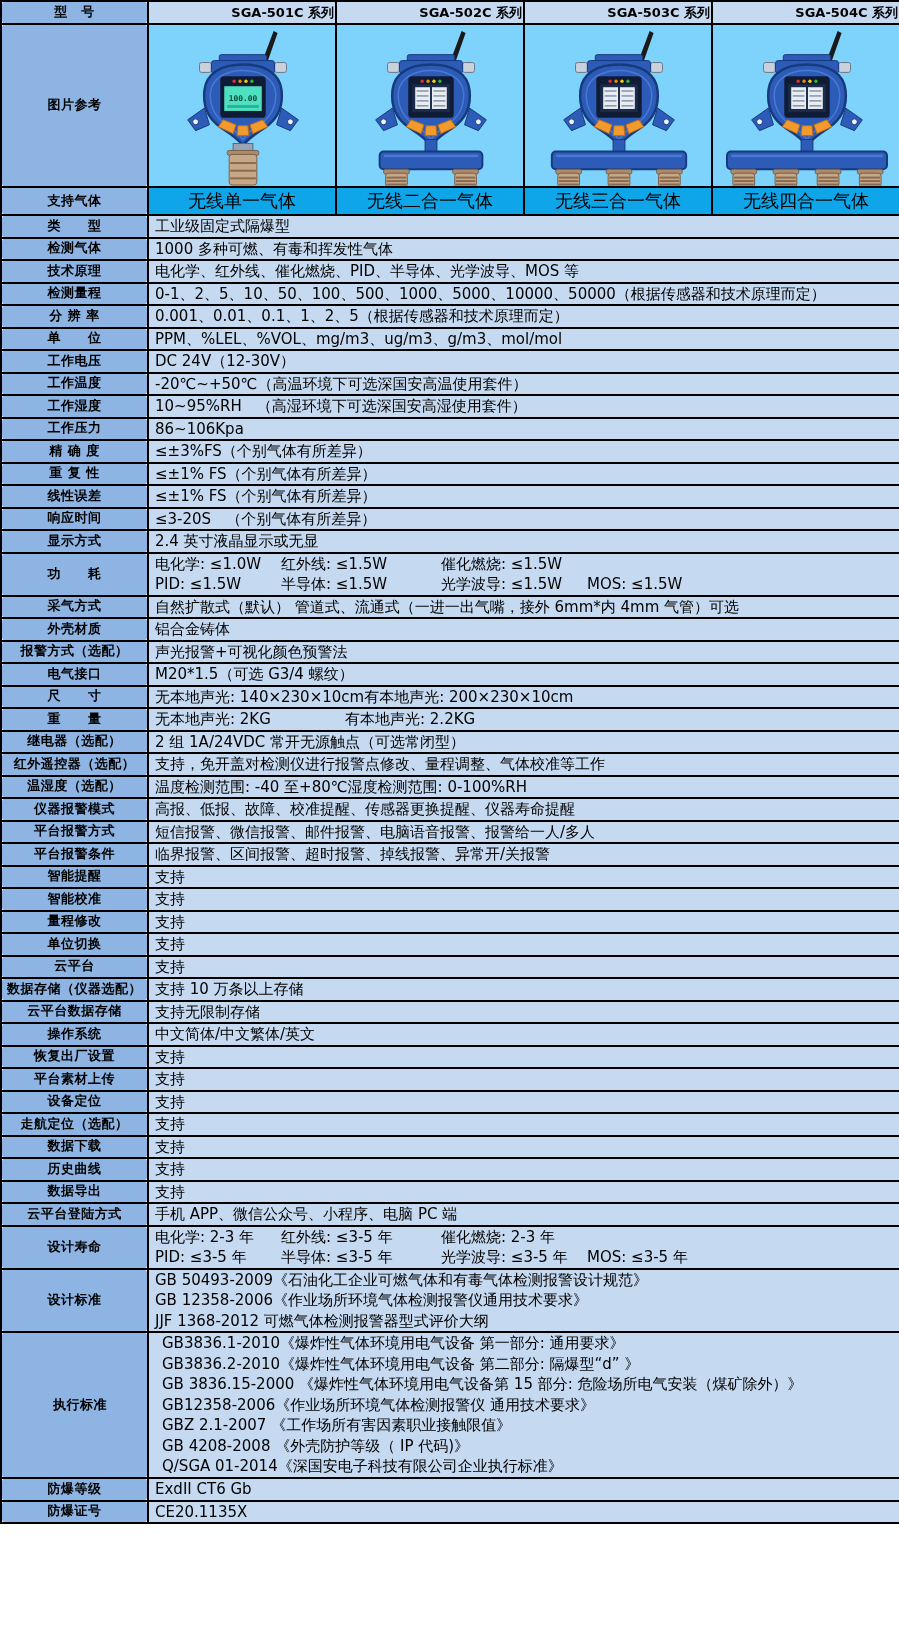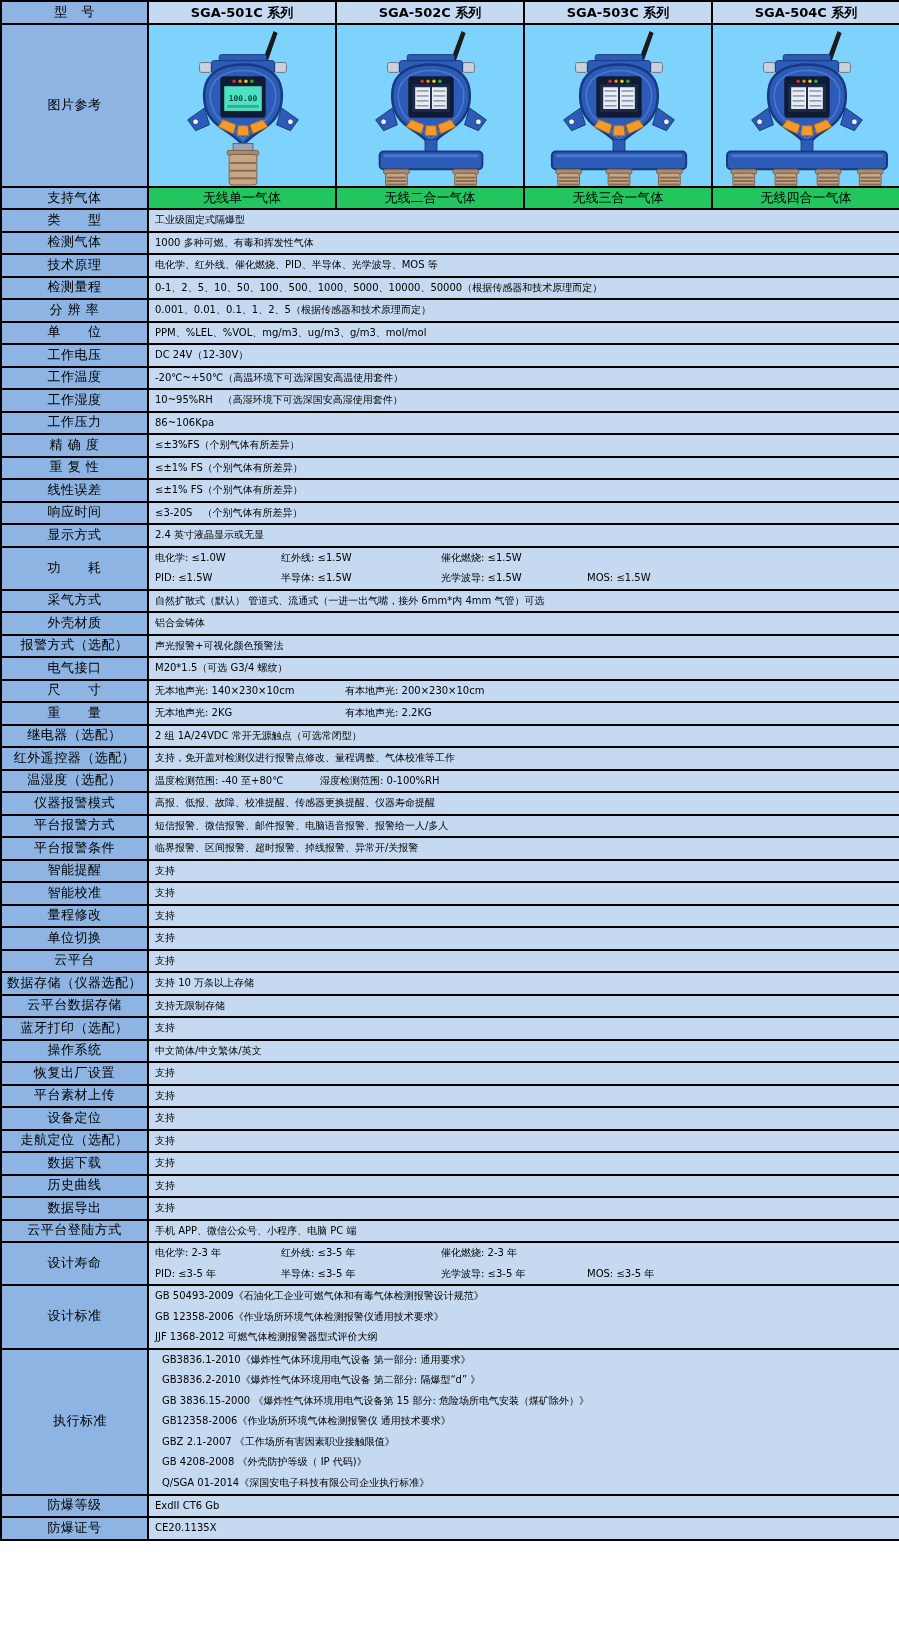--- a/index.html
+++ b/index.html
@@ -2,26 +2,26 @@
 <html><head>
 <meta charset="utf-8">
 <style>
   html,body{margin:0;padding:0;background:#fff;}
   body{font-family:"DejaVu Sans","Liberation Sans",sans-serif;color:#000;}
   #wrap{width:899px;}
   table{border-collapse:collapse;table-layout:fixed;width:899px;}
   td,th{border:2px solid #000;overflow:hidden;box-sizing:border-box;}
   col.c-lbl{width:147px;}
   col.c-m{width:188px;}
-  th.lbl{background:#8DB4E2;font-weight:normal;font-size:13px;text-align:center;
-         padding:0 2px;letter-spacing:.5px;line-height:1.15;}
-  td.mcell{background:#C5D9F1;font-weight:bold;font-size:13px;text-align:center;height:21px;}
-  td.gcell{background:#22c55e;font-size:13px;text-align:center;height:19.5px;}
+  th.lbl{background:#8DB4E2;font-weight:bold;font-size:13px;text-align:center;
+         padding:0 2px;letter-spacing:.5px;line-height:1.15;border-radius:6px;}
+  td.mcell{background:#C5D9F1;font-weight:bold;font-size:13px;text-align:right;height:21px;}
+  td.gcell{background:#0ea5e9;font-size:18px;text-align:center;height:19.5px;}
   td.icell{background:#7dd3fc;height:161px;padding:0;text-align:center;vertical-align:middle;}
-  td.val{background:#C5D9F1;font-size:10px;text-align:left;padding:0 6px;vertical-align:middle;}
+  td.val{background:#C5D9F1;font-size:15px;text-align:left;padding:0 6px;vertical-align:middle;}
   tr.sr  td.val, tr.sr  th{height:19.5px;}
   tr.h2  td.val, tr.h2  th{height:41px;}
   tr.h3  td.val, tr.h3  th{height:62px;}
   tr.h7  td.val, tr.h7  th{height:146px;padding-left:13px;}
   tr.hh  th, tr.hh td{height:23px;}
   .ln{line-height:20.5px;white-space:nowrap;}
   .seg{display:inline-block;white-space:nowrap;}
   svg{display:block;margin:0 auto;}
 </style>
 </head>
@@ -451,26 +451,20 @@
             <div class="ln"><span class="seg">支持 10 万条以上存储</span></div>
           </td>
         </tr>
         <tr class="sr">
           <th class="lbl">云平台数据存储</th>
           <td class="val" colspan="4">
             <div class="ln"><span class="seg">支持无限制存储</span></div>
           </td>
         </tr>
         <tr class="sr">
-          <th class="lbl">蓝牙打印（选配）</th>
-          <td class="val" colspan="4">
-            <div class="ln"><span class="seg">支持</span></div>
-          </td>
-        </tr>
-        <tr class="sr">
           <th class="lbl">操作系统</th>
           <td class="val" colspan="4">
             <div class="ln"><span class="seg">中文简体/中文繁体/英文</span></div>
           </td>
         </tr>
         <tr class="sr">
           <th class="lbl">恢复出厂设置</th>
           <td class="val" colspan="4">
             <div class="ln"><span class="seg">支持</span></div>
           </td>

